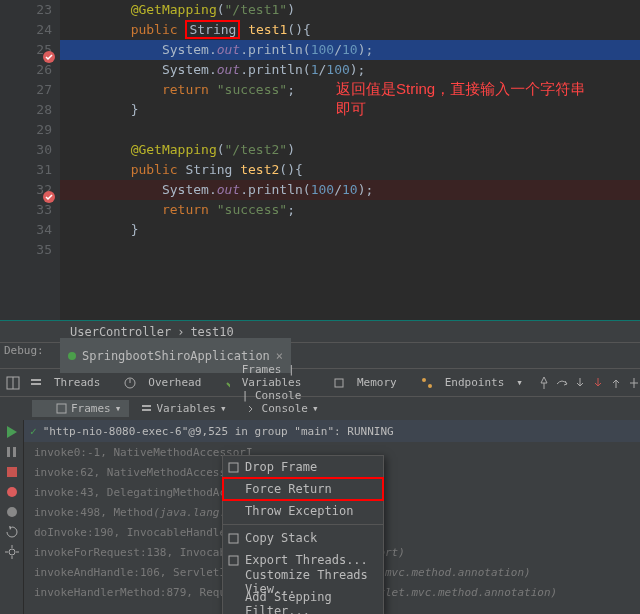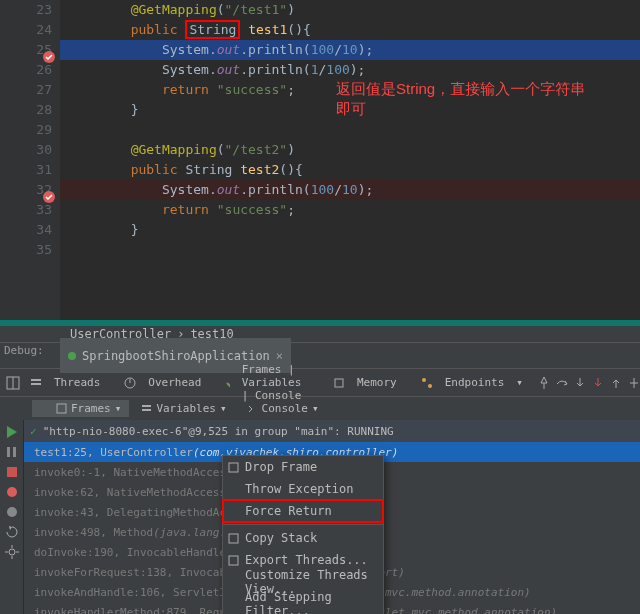--- a/index.html
+++ b/index.html
@@ -14,21 +14,21 @@
 .bp-line { background: #3a2323; }
 .kw { color: #cc7832; }
 .str { color: #6a8759; }
 .num { color: #6897bb; }
 .anno { color: #bbb529; }
 .field { color: #9876aa; font-style: italic; }
 .fn { color: #ffc66d; }
 .comment-red { color: #ff4444; font-family: sans-serif; font-size: 15px; margin-left: 16px; }
 .redbox { border: 2px solid #ff0000; padding: 0 2px; }
 
-.breadcrumb { height: 22px; background: #3c3f41; border-top: 6px solid #0f766e; padding-left: 70px; font-size: 12px; color: #bbb; display: flex; align-items: center; }
+.breadcrumb { height: 22px; background: #3c3f41; border-top: 1px solid #0f766e; padding-left: 70px; font-size: 12px; color: #bbb; display: flex; align-items: center; }
 .breadcrumb span { margin-right: 6px; }
 
 .debug-label { position: absolute; left: 4px; top: 344px; color: #999; font-size: 11px; }
 .tabs { height: 26px; background: #3c3f41; border-top: 1px solid #555; display: flex; align-items: center; padding-left: 60px; }
 .tab { display: flex; align-items: center; padding: 8px 8px; height: 35px; background: #515658; font-size: 12px; color: #bbb; }
 .tab .dot { width: 8px; height: 8px; border-radius: 50%; background: #4b9e4b; margin-right: 6px; }
 .tab .close { margin-left: 6px; color: #999; cursor: pointer; }
 
 .toolbar { height: 28px; background: #3c3f41; border-top: 1px solid #555; display: flex; align-items: center; padding: 0 6px; gap: 4px; }
 .tb-btn { display: flex; align-items: center; padding: 2px 6px; font-size: 11px; color: #bbb; gap: 12px; }
@@ -237,24 +237,20 @@
         <circle cx="8" cy="8" r="3" fill="none" stroke="#aaa"></circle>
         <path d="M8 1 l0 3 M8 12 l0 3 M1 8 l3 0 M12 8 l3 0" stroke="#aaa"></path>
       </svg>
   </div>
   <div class="frames-list">
     <div class="thread-row">
       <span class="check">✓</span>
       <span>"http-nio-8080-exec-6"@9,525 in group "main": RUNNING</span>
     </div>
     <div id="frame-rows">
-        <div class="frame-row sel user">
-          <span>test1:25, UserController</span>
-          <span class="loc">(com.vivachek.shiro.controller)</span>
-        </div>
         <div class="frame-row">
           <span>invoke0:-1, NativeMethodAccessorI</span>
           <span class="loc"></span>
         </div>
         <div class="frame-row">
           <span>invoke:62, NativeMethodAccessorIn</span>
           <span class="loc"></span>
         </div>
         <div class="frame-row">
           <span>invoke:43, DelegatingMethodAcces</span>
@@ -284,25 +280,25 @@
   </div>
 </div>
 
 <div class="context-menu" id="ctx-menu">
     <div class="menu-item">
       <span class="menu-icon"><svg width="13" height="13">
           <rect x="2" y="2" width="9" height="9" fill="none" stroke="#aaa"></rect>
         </svg></span>
       <span>Drop Frame</span>
     </div>
-    <div class="menu-item">
-      <span>Throw Exception</span>
-    </div>
     <div class="menu-item hl">
       <span>Force Return</span>
+    </div>
+    <div class="menu-item">
+      <span>Throw Exception</span>
     </div>
     <div class="menu-sep"></div>
     <div class="menu-item">
       <span class="menu-icon"><svg width="13" height="13">
           <rect x="2" y="2" width="9" height="9" fill="none" stroke="#aaa"></rect>
         </svg></span>
       <span>Copy Stack</span>
     </div>
     <div class="menu-item">
       <span class="menu-icon"><svg width="13" height="13">

